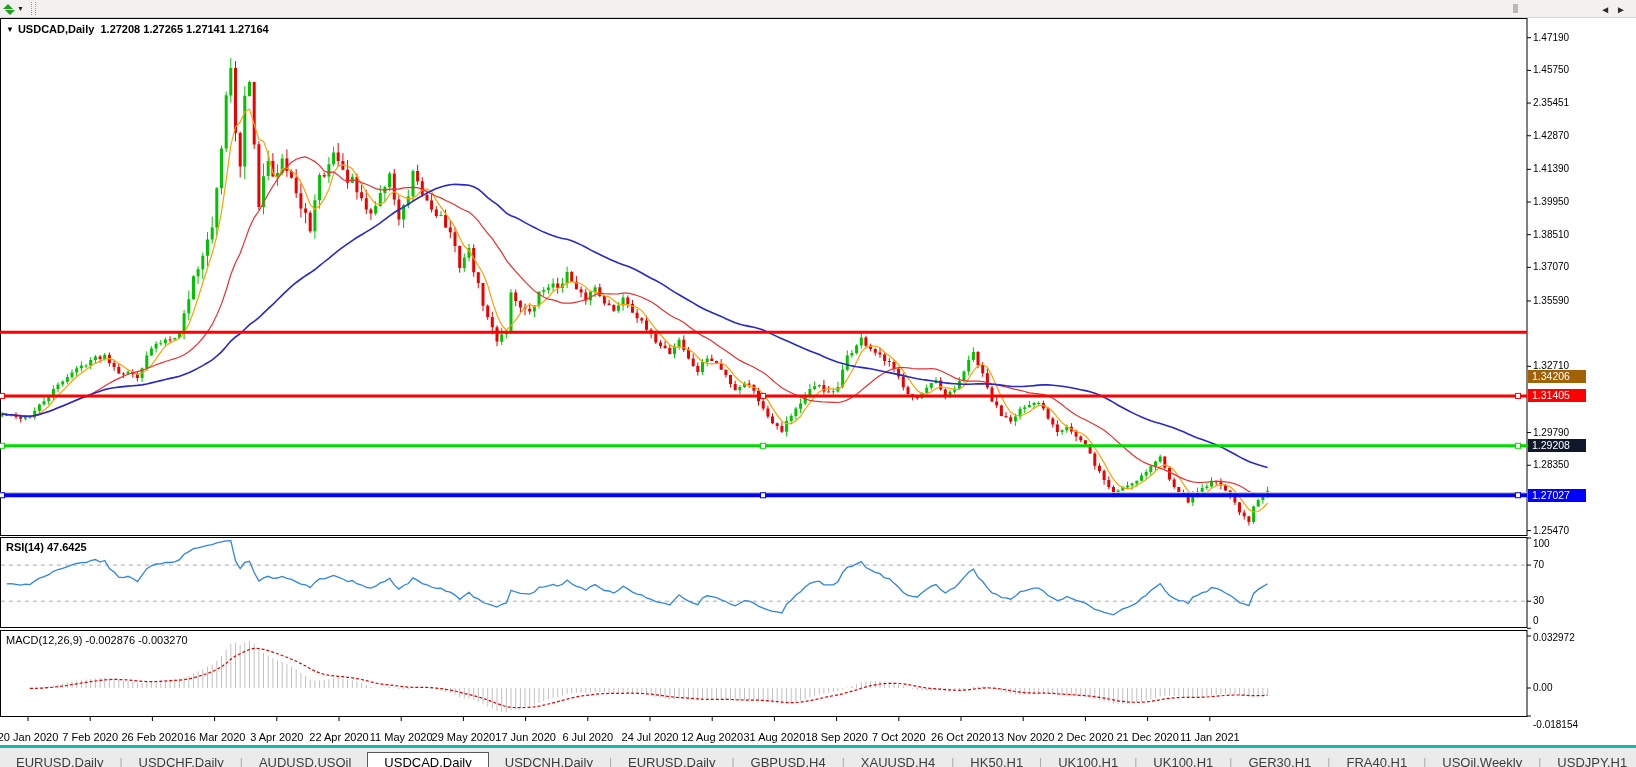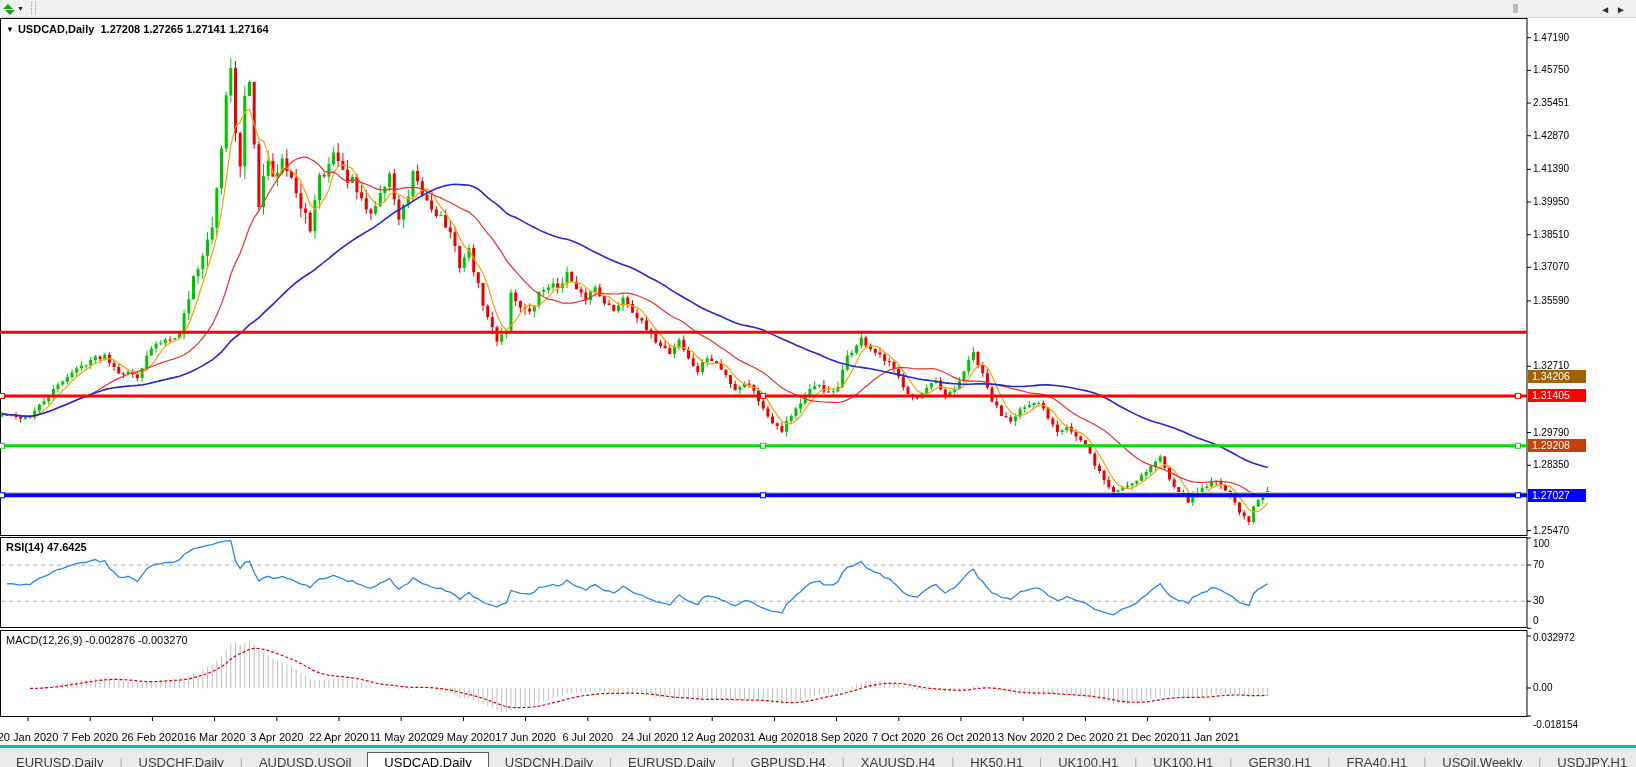--- a/index.html
+++ b/index.html
@@ -185,21 +185,21 @@
       <div class="date-label" style="left:898.8px;">7 Oct 2020</div>
       <div class="date-label" style="left:961.0px;">26 Oct 2020</div>
       <div class="date-label" style="left:1023.2px;">13 Nov 2020</div>
       <div class="date-label" style="left:1085.4px;">2 Dec 2020</div>
       <div class="date-label" style="left:1147.6px;">21 Dec 2020</div>
       <div class="date-label" style="left:1209.8px;">11 Jan 2021</div>
     </div>
   <div id="tag-layer">
       <div class="tag" style="top:325.9px;background:#a16207;margin-top:44px;">1.34206</div>
       <div class="tag" style="top:389.4px;background:#FF0000;">1.31405</div>
-      <div class="tag" style="top:439.3px;background:#c2410c;">1.29208</div>
+      <div class="tag" style="top:439.3px;background:#0f172a;">1.29208</div>
       <div class="tag" style="top:488.8px;background:#0000FF;">1.27027</div>
     </div>
 
   <div id="tabbar">
       <span class="tab">EURUSD,Daily</span>
       <span class="tab-sep">|</span>
       <span class="tab">USDCHF,Daily</span>
       <span class="tab-sep">|</span>
       <span class="tab">AUDUSD,USOil</span>
       <span class="tab active">USDCAD,Daily</span>

